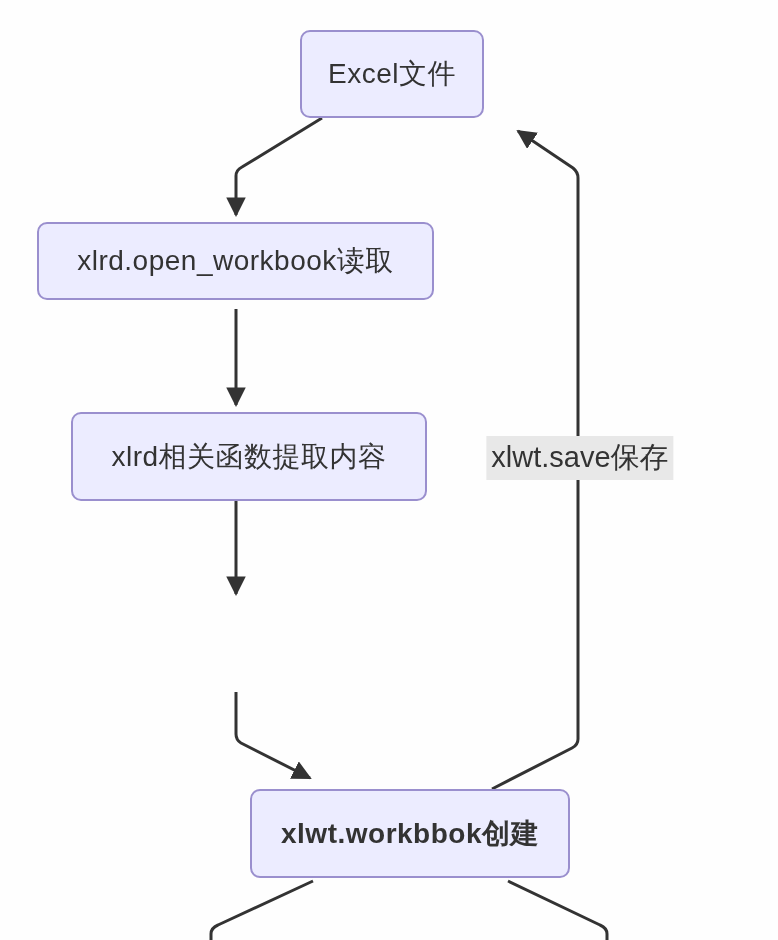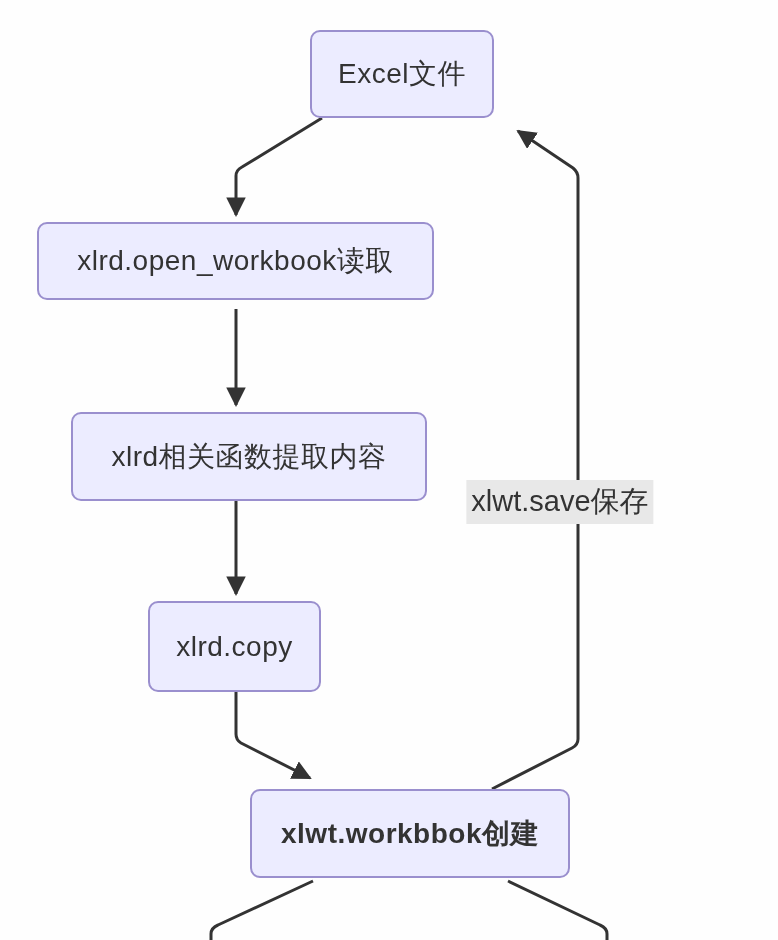--- a/index.html
+++ b/index.html
@@ -28,35 +28,34 @@
     background:var(--node-fill);
     border:2px solid var(--node-border);
     border-radius:10px;
     color:var(--text);
     font-size:28px;
     letter-spacing:0.5px;
     box-sizing:border-box;
     text-align:center;
     white-space:nowrap;
   }
-  .node-excel        {left:310px; top:30px;  width:184px; height:88px;text-align:center;}
+  .node-excel        {left:300px; top:30px;  width:184px; height:88px;text-align:center;}
   .node-open-workbook{left:37px;  top:222px; width:397px; height:78px;}
   .node-extract      {left:71px;  top:412px; width:356px; height:89px;}
   .node-copy         {left:148px; top:601px; width:173px; height:91px;}
   .node-create       {left:250px; top:789px; width:320px; height:89px;font-weight:bold;}
   .edge-label{
     position:absolute;
-    left:560px; top:458px;
+    left:580px; top:458px;
     transform:translate(-50%,-50%);
     background:var(--edge-label-bg);
     color:var(--text);
     font-size:29px;
     padding:2px 5px;
     white-space:nowrap;
-    margin-top:44px;
   }
 </style>
 </head>
 <body>
 
 <div class="canvas">
 
   <svg class="edges" viewBox="0 0 778 940" aria-hidden="true">
     <defs>
       <marker id="arrow" viewBox="0 0 10 10" refX="9" refY="5" markerWidth="6.5" markerHeight="6.5" orient="auto">
@@ -77,19 +76,18 @@
     <path d="M 313 881 L 218 925 Q 211 928 211 934 L 211 940"></path>
     <path d="M 508 881 L 600 925 Q 607 928 607 934 L 607 940"></path>
   </svg>
 
   <div class="node node-excel">Excel文件</div>
 
   <div class="node node-open-workbook">xlrd.open_workbook读取</div>
 
   <div class="node node-extract">xlrd相关函数提取内容</div>
 
-  <div class="node node-copy">xlrd.copy</div>
 
   <div class="node node-create">xlwt.workbbok创建</div>
 
   <div class="edge-label">xlwt.save保存</div>
 
 </div>
 
 </body></html>

